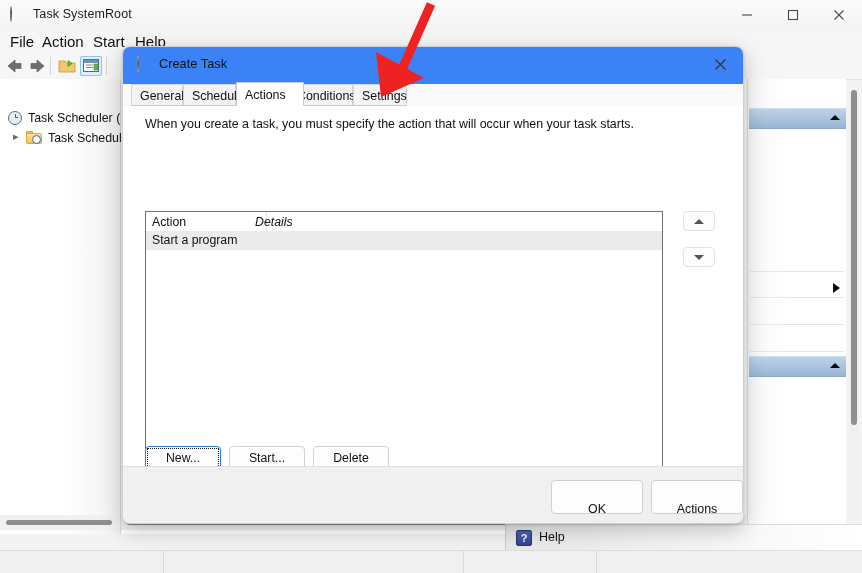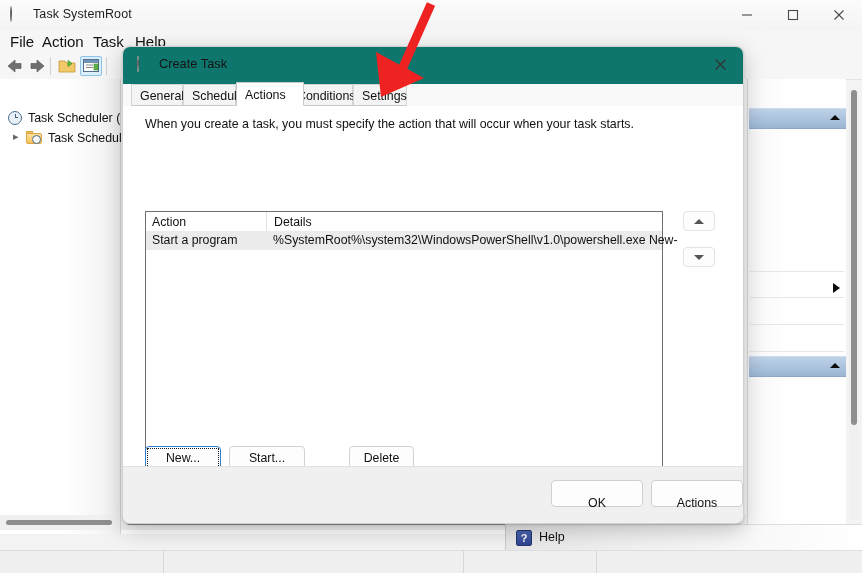--- a/index.html
+++ b/index.html
@@ -323,21 +323,21 @@
     border: 1px solid #d0d0d0;
     border-radius: 8px;
     box-shadow: 0 6px 22px rgba(0,0,0,.22), 0 1px 3px rgba(0,0,0,.12);
     box-sizing: border-box;
     overflow: hidden;
   }
   .dlg-title {
     position: absolute;
     left: 0; top: 0;
     width: 620px; height: 37px;
-    background: #0f766e;
+    background: #3b82f6;
   }
   .dlg-icon {
     position: absolute;
     left: 14px; top: 10px;
     width: 15px; height: 15px;
   }
   .dlg-title-text {
     position: absolute;
     left: 36px; top: 9px;
     font-size: 12.8px;
@@ -518,21 +518,21 @@
     height: 27px;
     background: #fdfdfd;
     border: 1px solid #d0d0d0;
     border-radius: 4px;
     box-sizing: border-box;
     font-family: "Liberation Sans", sans-serif;
     font-size: 12.4px;
     color: #111;
     line-height: 25px;
     text-align: center;
-    padding: 10px;
+    padding: 16px;
   }
 
   
   .annot {
     position: absolute;
     left: 0; top: 0;
     width: 862px; height: 573px;
     pointer-events: none;
     z-index: 60;
   }
@@ -562,21 +562,21 @@
         <svg width="12" height="12" viewBox="0 0 12 12">
             <line x1="1.5" y1="1.5" x2="10.5" y2="10.5" stroke="currentColor" stroke-width="1.1"></line>
             <line x1="10.5" y1="1.5" x2="1.5" y2="10.5" stroke="currentColor" stroke-width="1.1"></line>
           </svg>
       </div>
     </div>
 
     <div class="menubar">
       <div class="menuitem" style="left:4px">File</div>
       <div class="menuitem" style="left:36px">Action</div>
-      <div class="menuitem" style="left:87px">Task</div>
+      <div class="menuitem" style="left:87px">Start</div>
       <div class="menuitem" style="left:129px">Help</div>
     </div>
 
     <div class="toolbar">
       <div class="tbbtn" style="left:4px">
         <svg width="22" height="20" viewBox="0 0 22 20">
           <path d="M11 4 L4 10 L11 16 L11 12.5 L17 12.5 L17 7.5 L11 7.5 Z" fill="#6f6f6f" stroke="#5d5d5d" stroke-width=".7" stroke-linejoin="round"></path>
         </svg>
       </div>
       <div class="tbbtn" style="left:26px">
@@ -681,41 +681,40 @@
       <div class="tab inactive" style="left:230px; width:54px;">Settings</div>
     </div>
 
     <div class="dlg-body">
       <div class="body-desc">When you create a task, you must specify the action that will occur when your task starts.</div>
 
       <div class="listview">
         <div class="lv-header">
           <span class="lv-col" style="left:6px;">Action</span>
           <span class="lv-divider" style="left:120px;"></span>
-          <span class="lv-col" style="left:128px;">Details</span>
+          <span class="lv-col" style="left:109px;font-style:italic;">Details</span>
         </div>
         <div class="lv-row">
           <span class="lv-cell" style="left:6px;">Start a program</span>
-          <span class="lv-cell" style="left:127px;">%SystemRoot%\system32\WindowsPowerShell\v1.0\powershell.exe New-</span>
         </div>
         <div class="lv-hscroll">
           <span class="thumb"></span>
         </div>
       </div>
 
       <div class="movebtn" style="top:105px;">
         <span class="tri-up"></span>
       </div>
       <div class="movebtn" style="top:141px;">
         <span class="tri-down"></span>
       </div>
 
       <button class="dbtn focused" style="left:22px;  top:340px; width:76px;">New...<span class="dots"></span></button>
       <button class="dbtn" style="left:106px; top:340px; width:76px;">Start...</button>
-      <button class="dbtn" style="left:190px; top:340px; width:65px;margin-left:36px;">Delete</button>
+      <button class="dbtn" style="left:190px; top:340px; width:76px;">Delete</button>
     </div>
 
     <div class="dlg-footer">
       <button class="fbtn" style="left:428px; width:92px;">OK</button>
       <button class="fbtn" style="left:528px; width:92px;">Actions</button>
     </div>
   </div>
 
   <svg class="annot" viewBox="0 0 862 573">
     <g>

